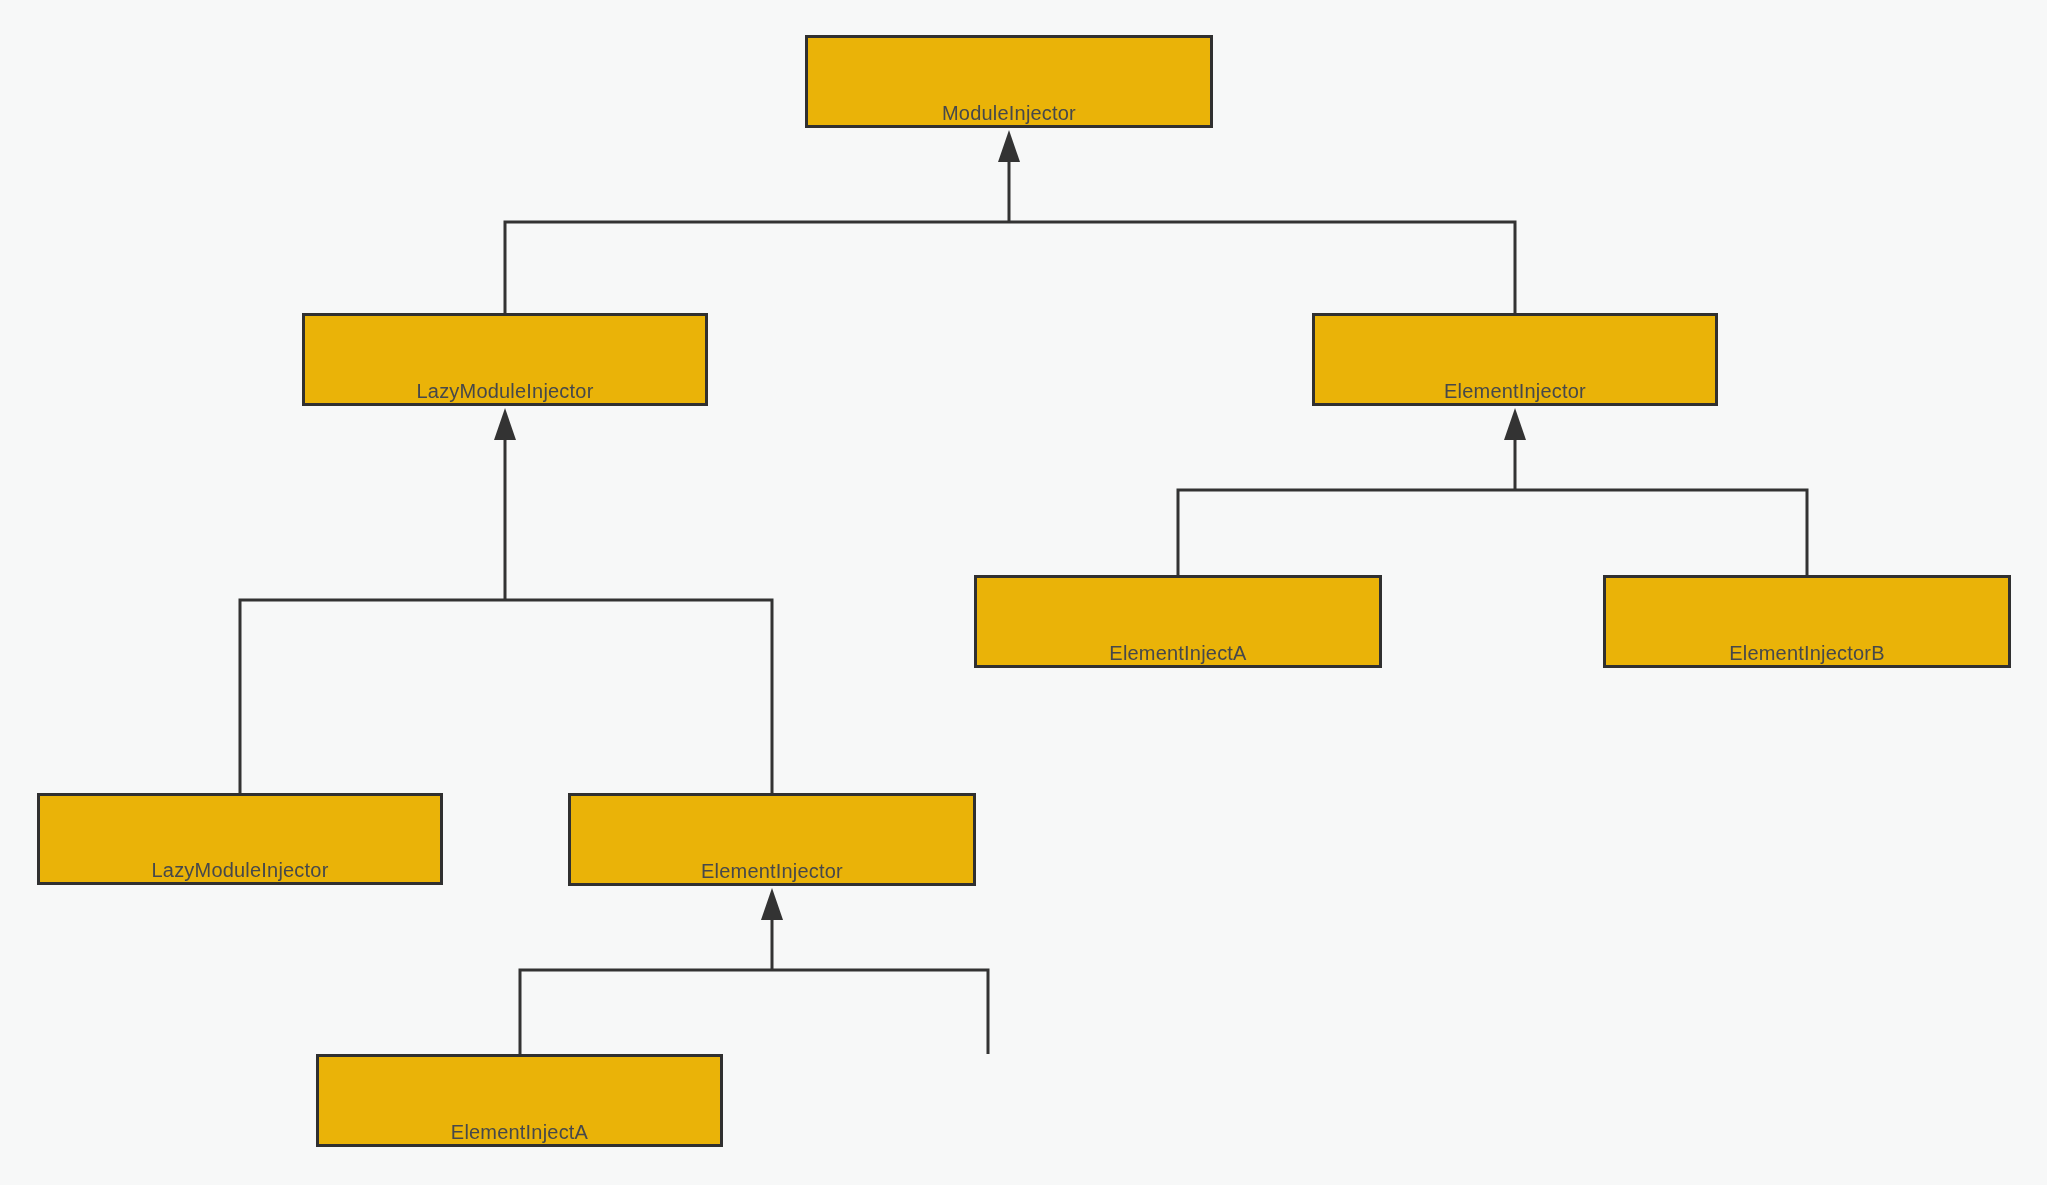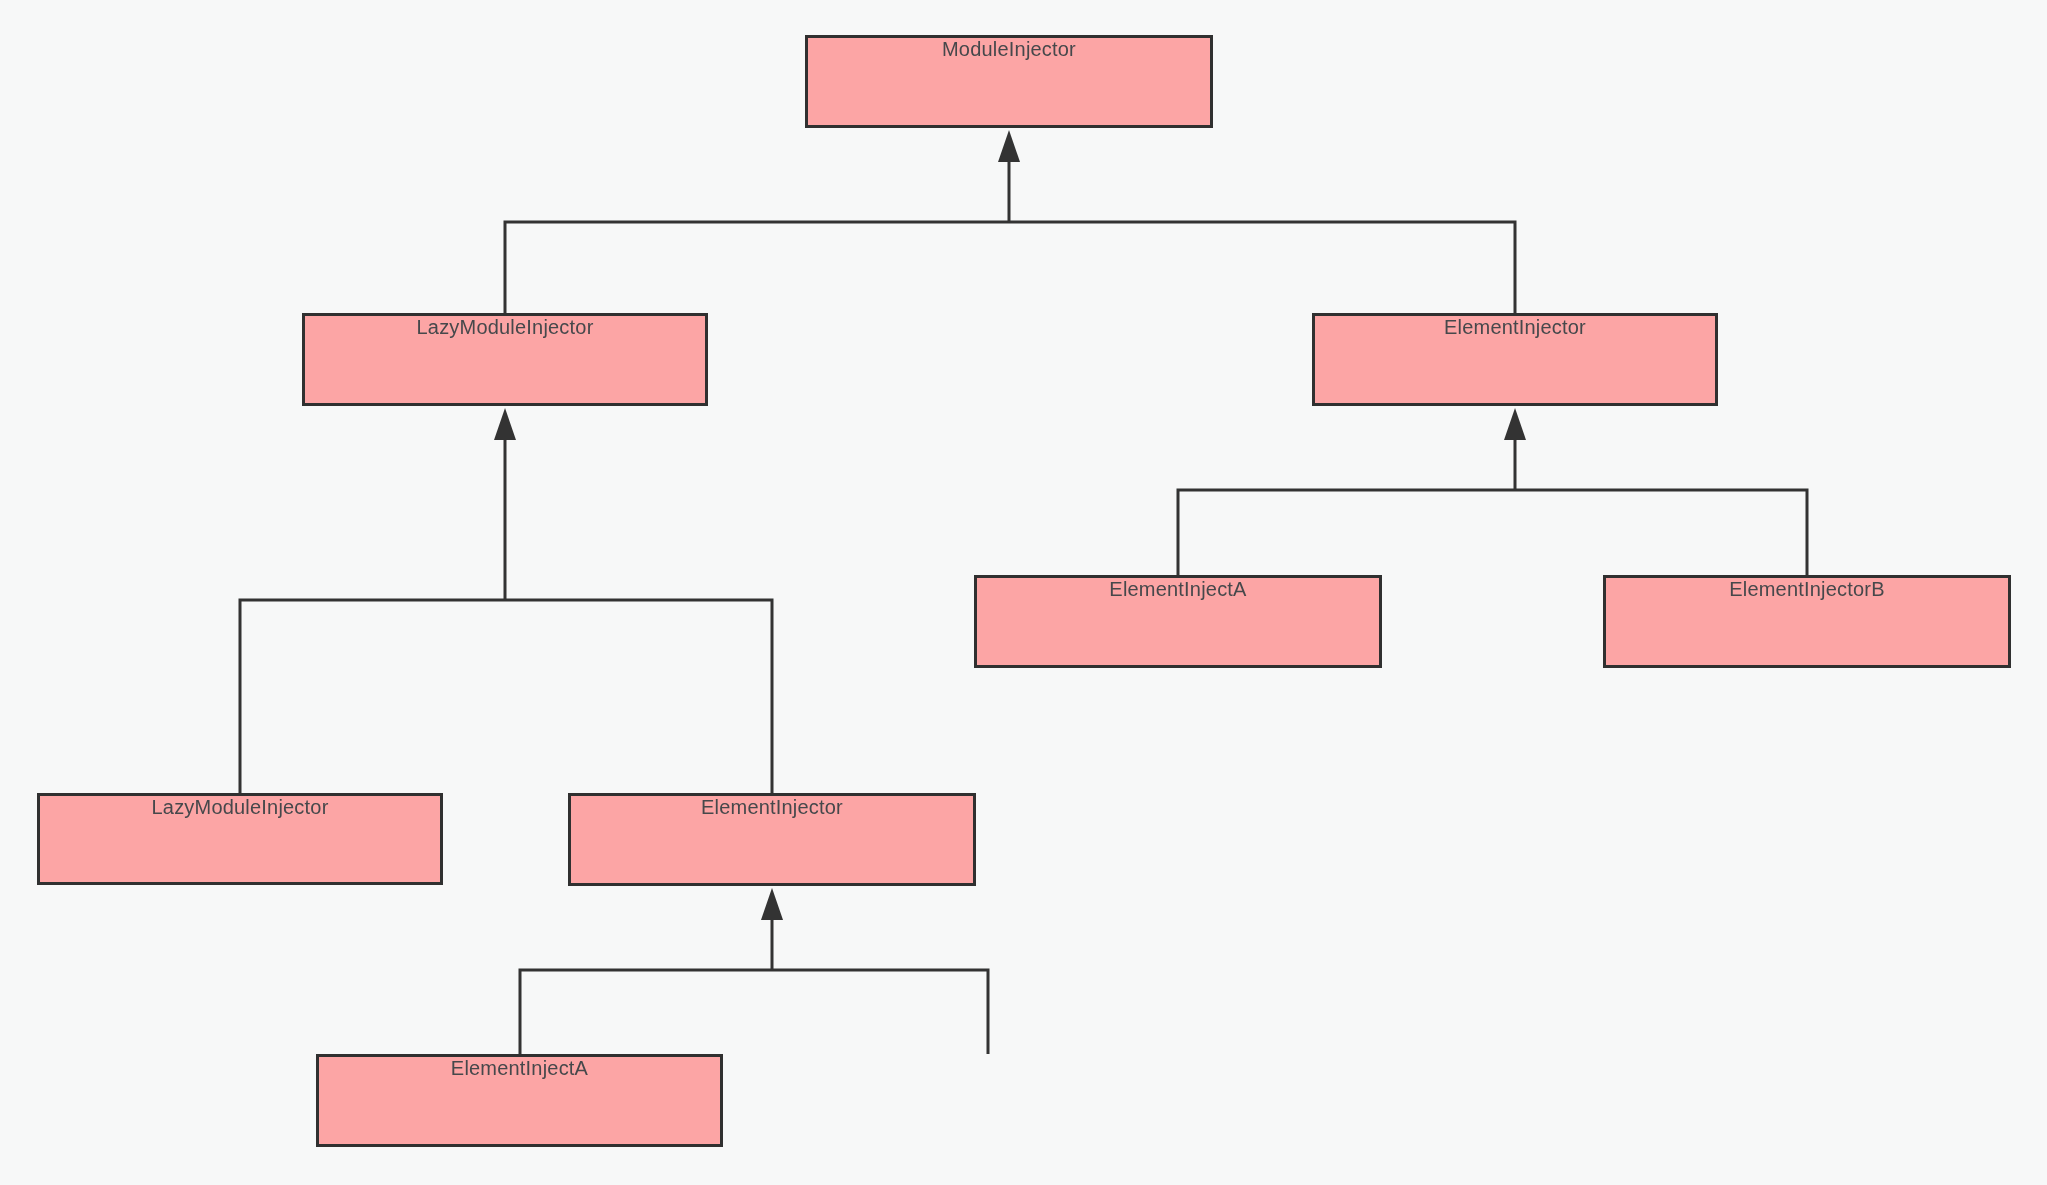--- a/index.html
+++ b/index.html
@@ -18,24 +18,24 @@
   .connector-layer {
     position: absolute;
     left: 0;
     top: 0;
     width: 2047px;
     height: 1185px;
   }
   .node {
     position: absolute;
     box-sizing: border-box;
-    background: #fca5a5;
+    background: #eab308;
     border: 3px solid #303030;
     display: flex;
-    align-items: flex-start;
+    align-items: flex-end;
     justify-content: center;
   }
   .node-label {
     font-size: 20px;
     color: #46484b;
     letter-spacing: 0.2px;
     white-space: nowrap;
   }
 </style>
 </head>

